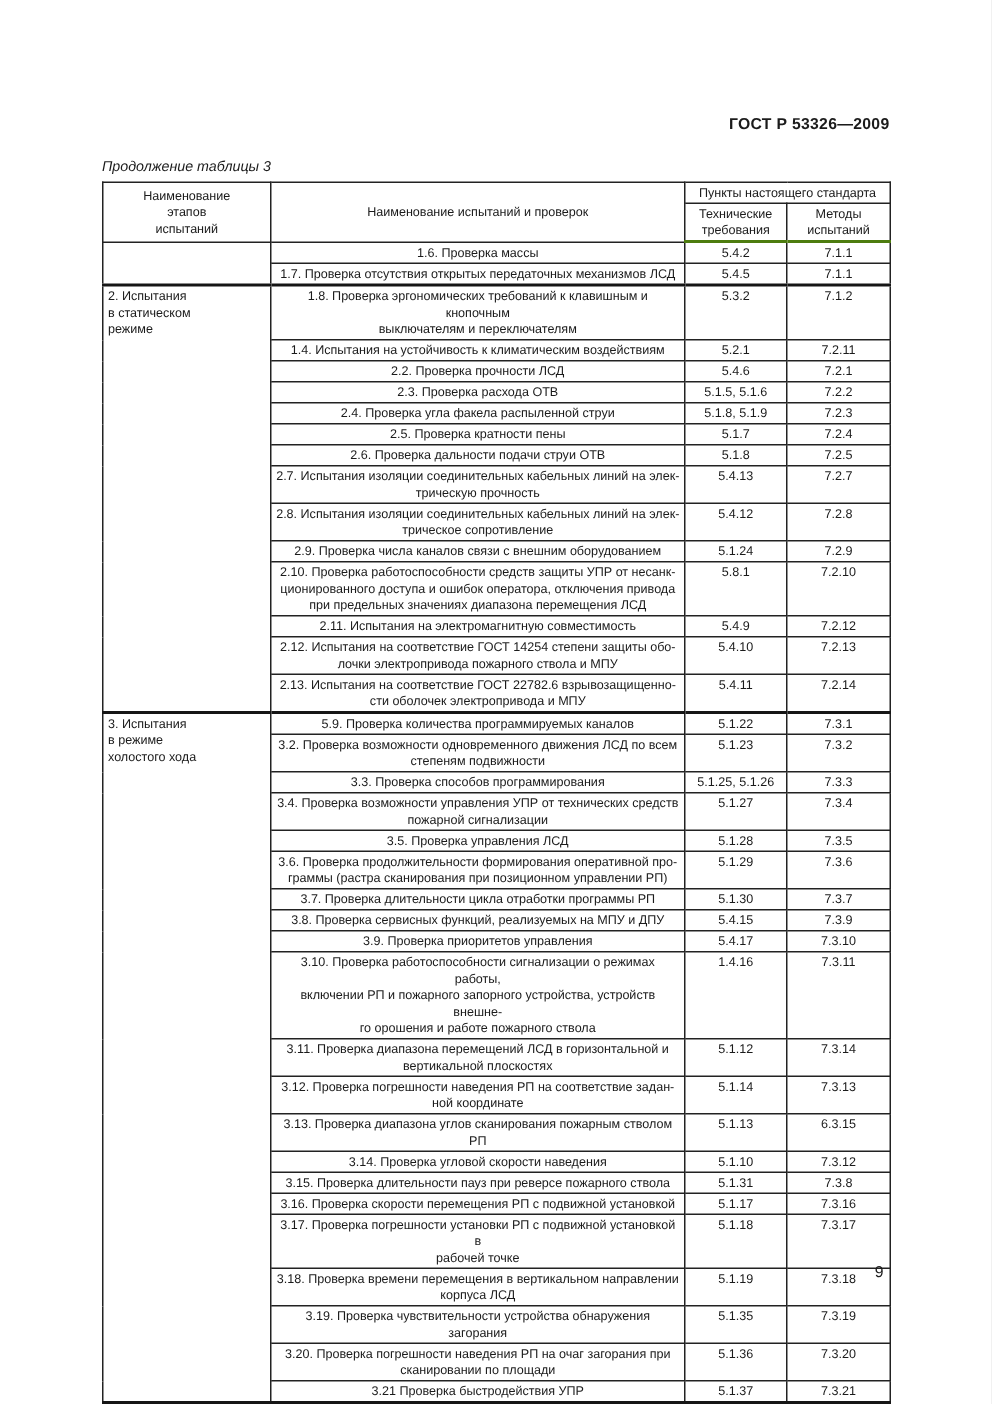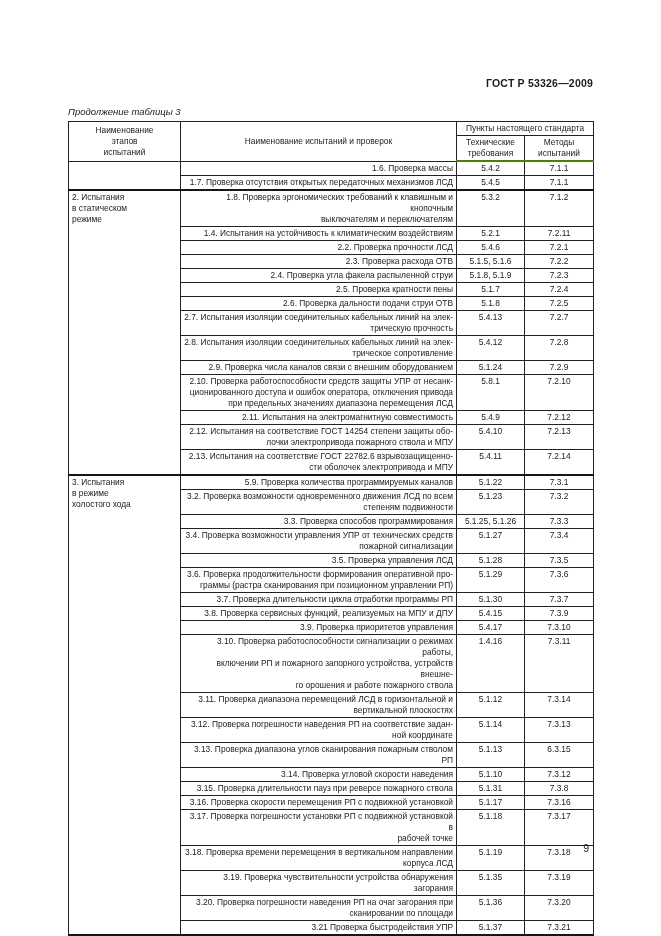--- a/index.html
+++ b/index.html
@@ -31,21 +31,21 @@
     padding:1px 3px;
     vertical-align:top;
     white-space:pre-line;
     font-weight:normal;
   }
   table.gost thead th{
     text-align:center;vertical-align:middle;padding:1px 2px;
   }
   table.gost thead tr:last-child th{border-bottom:2px solid #4d7c0f;}
   table.gost td.cell-stage{text-align:left;}
-  table.gost td.cell-name{text-align:right;}
+  table.gost td.cell-name{text-align:center;}
   table.gost td.cell-tech, table.gost td.cell-method{text-align:center;}
   table.gost tr.group-start td{border-top:2px solid #161616;margin-left:23px;}
   .page-number{
     position:absolute;top:842px;right:72px;font-size:10.5px;
   }
 </style>
 </head>
 <body>
 
 <div class="page">

